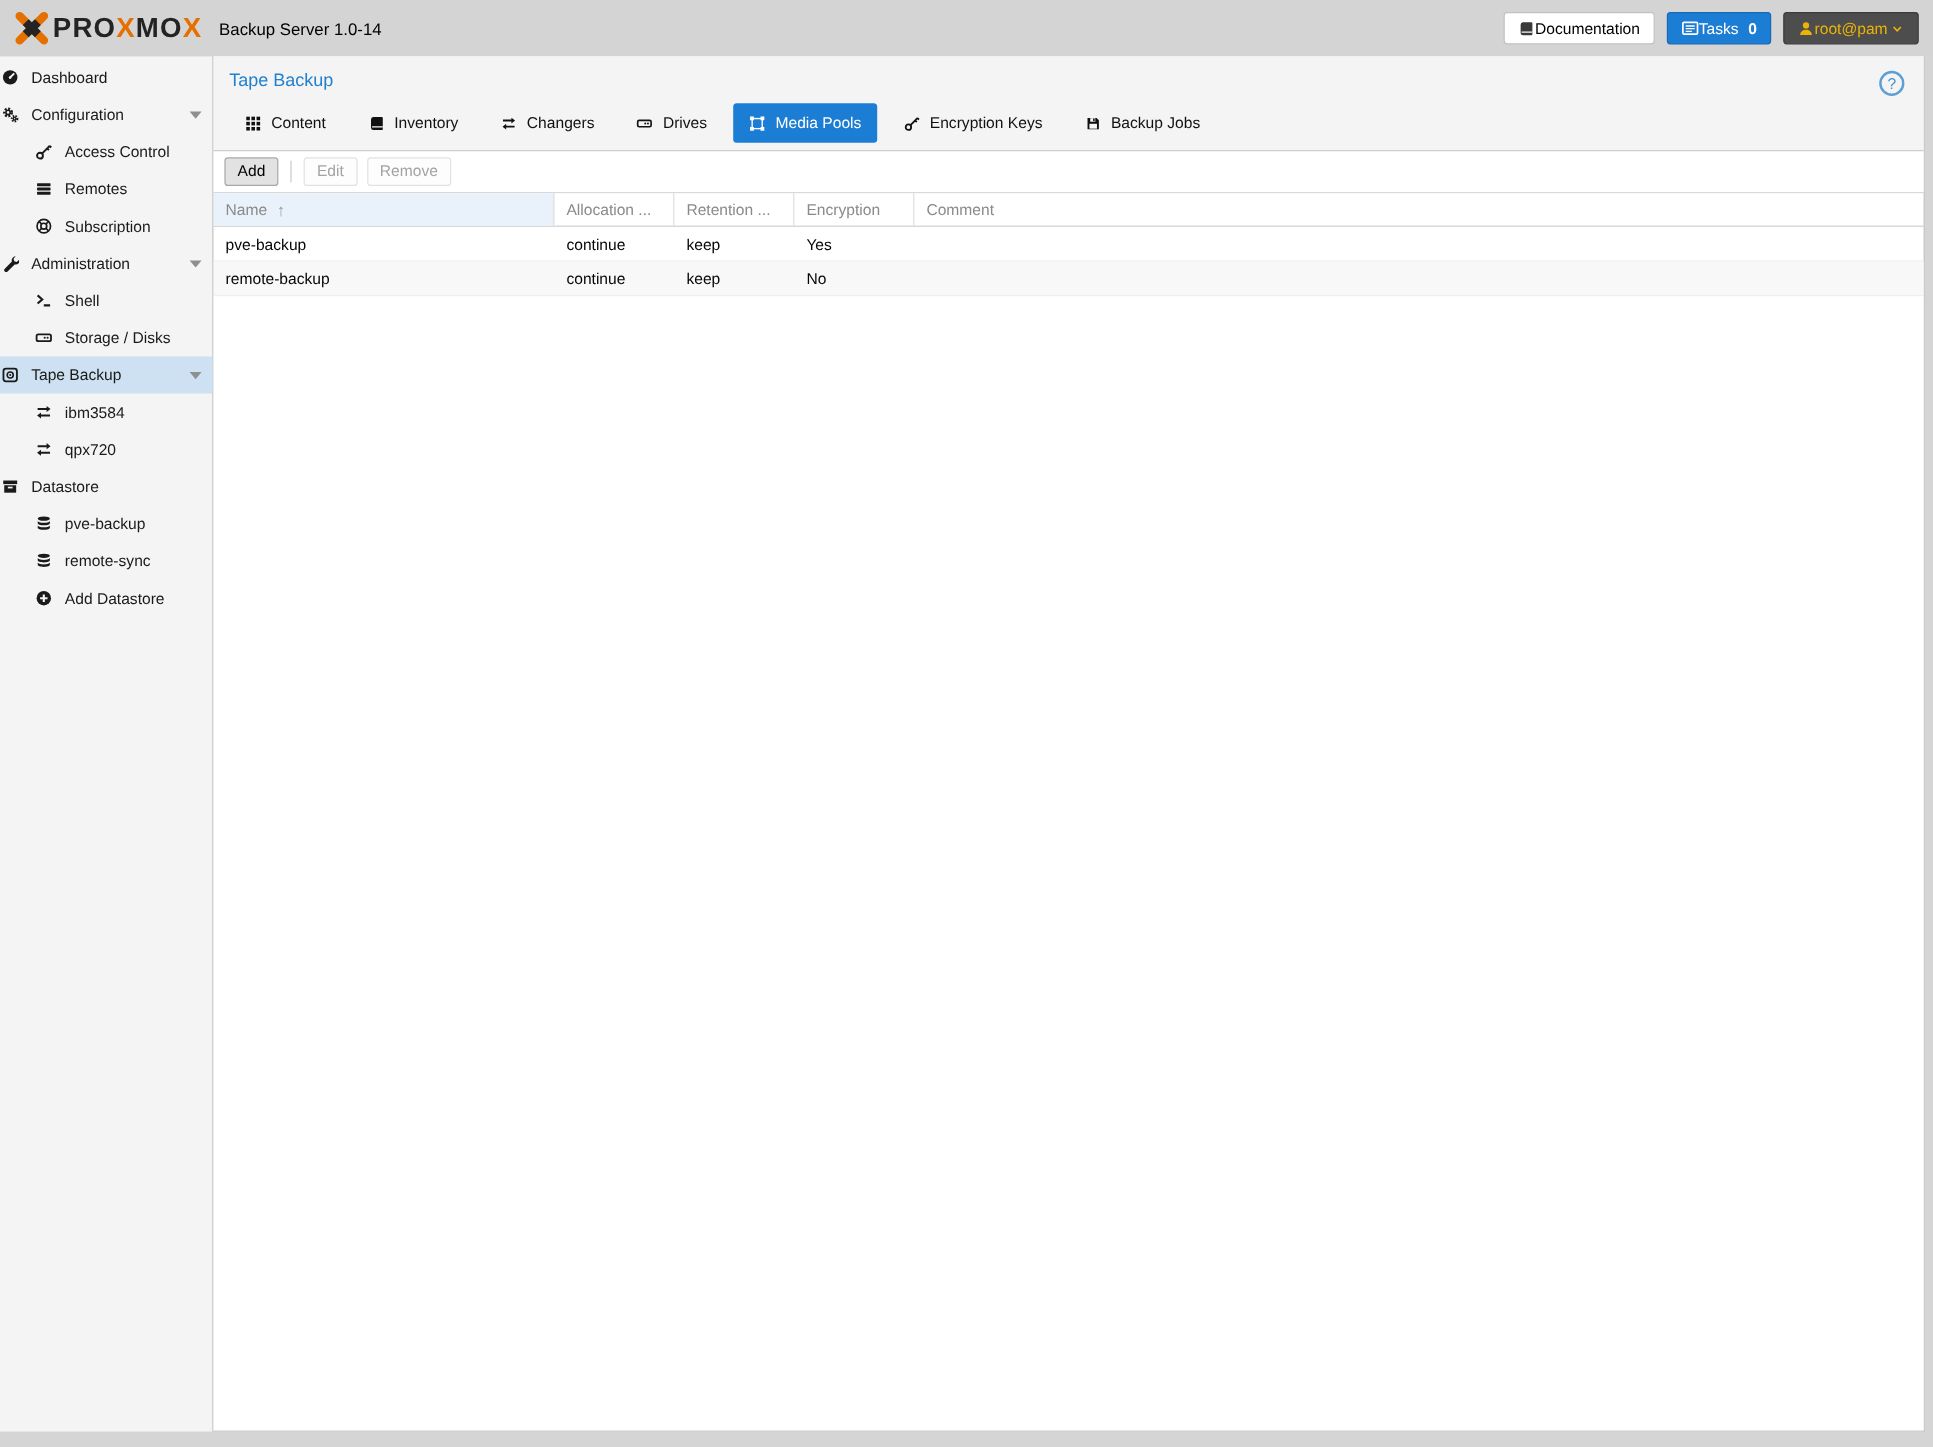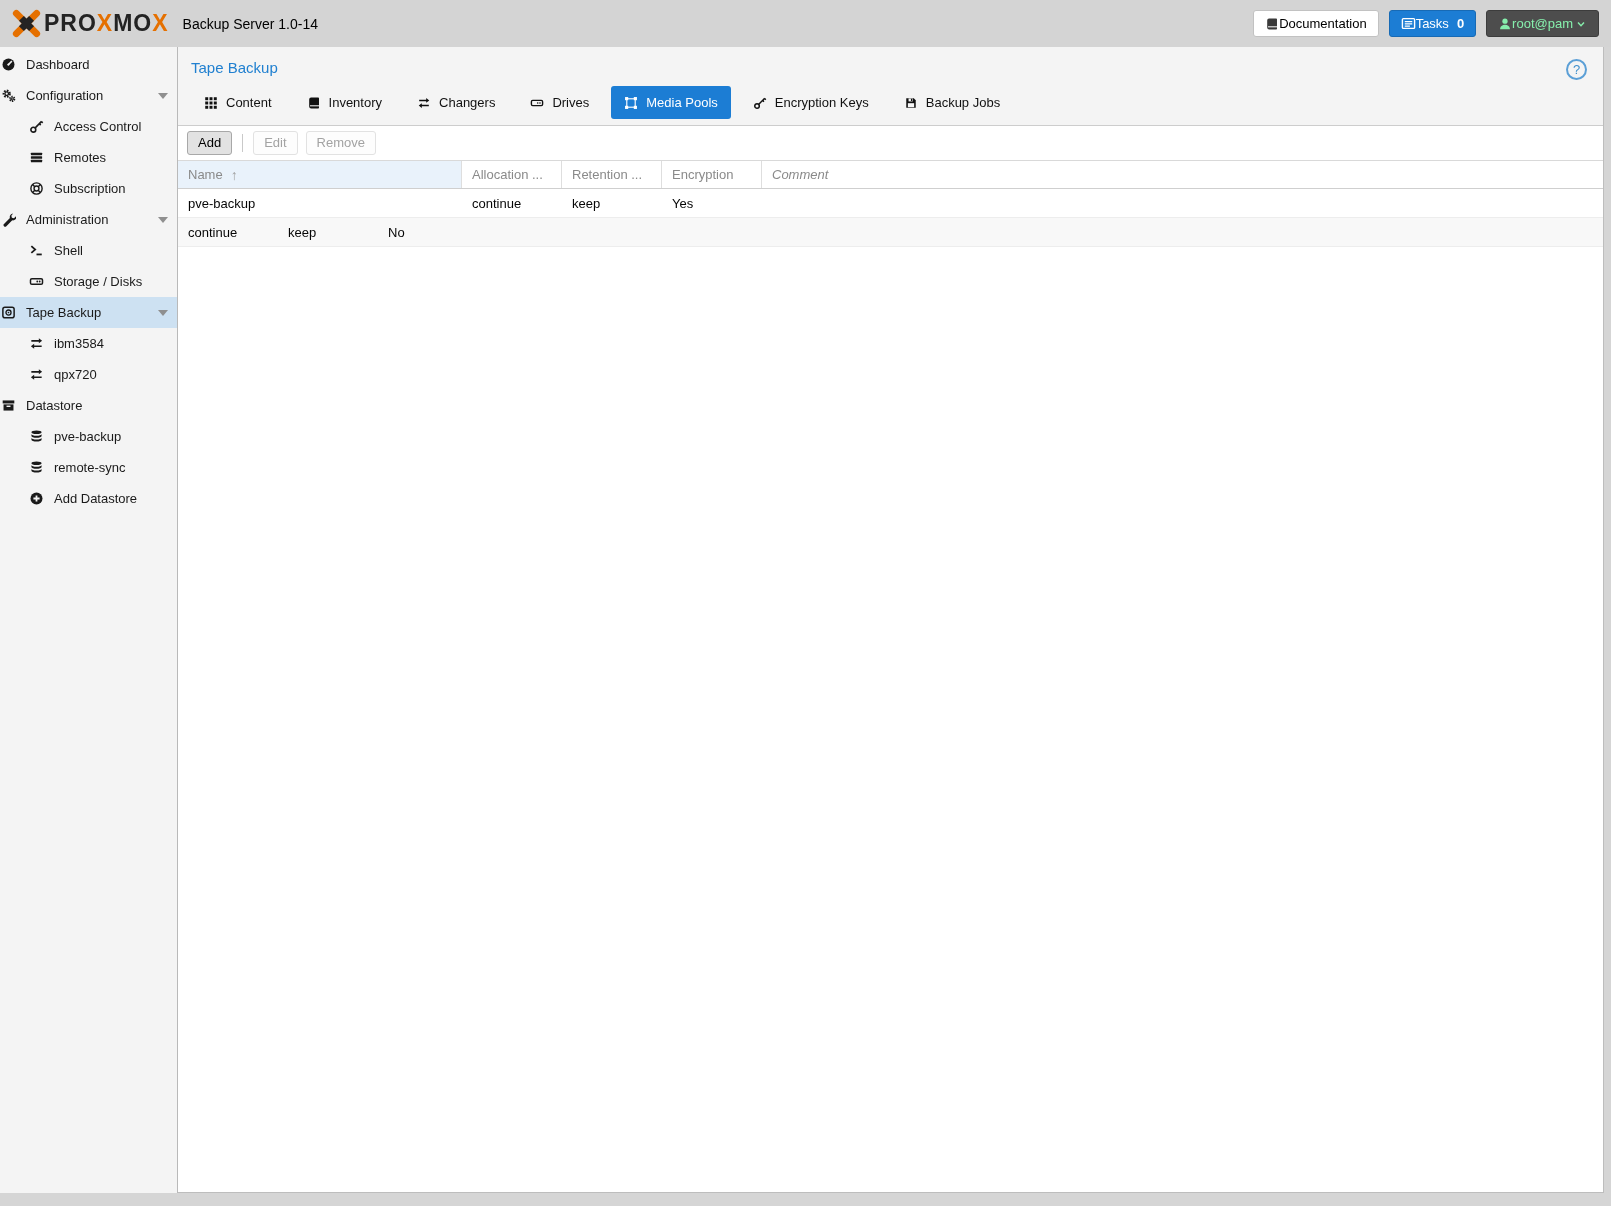--- a/index.html
+++ b/index.html
@@ -18,21 +18,21 @@
   .logo-mark svg { width:29px; height:29px; }
   .brand { font-size:23px; font-weight:bold; letter-spacing:1px; color:#232323; margin-left:3px; }
   .brand .orange { color:#e57000; }
   .product { font-size:14px; color:#000; margin-left:14px; }
   .topbar-right { margin-left:auto; display:flex; align-items:center; gap:10px; }
   .tb-btn { height:27px; display:flex; align-items:center; gap:0; padding:0 11px;
             border-radius:3px; font-size:13px; cursor:pointer; }
   .tb-doc  { background:#ffffff; border:1px solid #c2c2c2; color:#000; }
   .tb-tasks{ background:#1c7dd4; border:1px solid #176ab5; color:#fff; }
   .tb-tasks .cnt { font-weight:bold; margin-left:8px; }
-  .tb-user { background:#4d4d4d; border:1px solid #3c3c3c; color:#86efac; }
+  .tb-user { background:#4d4d4d; border:1px solid #3c3c3c; color:#eab308; }
   .tb-user .chev svg { width:12px; height:12px; margin-left:2px; }
 
   
   .app-body { display:flex; height:1146px; }
 
   .sidebar { width:178px; background:#f4f4f4; border-right:1px solid #b9b9b9; padding-top:2px; flex:none; }
   .nav-item { height:31px; display:flex; align-items:center; font-size:13px; position:relative; cursor:pointer; }
   .nav-item .ic { width:17px; display:flex; justify-content:center; margin-right:9px; flex:none; }
   .nav-item .ic svg { width:15px; height:15px; }
   .lvl0 { padding-left:0; }
@@ -62,21 +62,21 @@
   .tb-sep { width:1px; height:18px; background:#c9c9c9; margin:0 2px; }
 
   .grid { display:flex; flex-direction:column; flex:1; }
   .grid-header { display:flex; height:29px; border-top:1px solid #d9d9d9; border-bottom:1px solid #cfcfcf; }
   .hcell { display:flex; align-items:center; padding:0 10px; font-size:13px; color:#8a8a8a;
            border-right:1px solid #dedede; white-space:nowrap; overflow:hidden; cursor:pointer; }
   .hcell.sorted { background:#e9f2fb; }
   .sort-arrow { margin-left:8px; color:#a0a0a0; font-size:14px; }
   .c-name { width:284px; }
   .c-sm { width:100px; }
-  .c-comment { flex:1; border-right:none;font-style:italic; }
+  .c-comment { flex:1; border-right:none; }
   .grid-row { display:flex; height:29px; border-bottom:1px solid #ededed; cursor:pointer; }
   .grid-row.alt { background:#f8f8f8; }
   .cell { display:flex; align-items:center; padding:0 10px; font-size:13px; color:#060606;
           white-space:nowrap; overflow:hidden; }
   .grid-rest { flex:1; background:#fff; }
 </style>
 </head>
 <body>
 
 <svg width="0" height="0" style="position:absolute">
@@ -469,20 +469,21 @@
       </div>
 
       <div class="grid-row">
         <div class="cell c-name">pve-backup</div>
         <div class="cell c-sm">continue</div>
         <div class="cell c-sm">keep</div>
         <div class="cell c-sm">Yes</div>
         <div class="cell c-comment"></div>
       </div>
       <div class="grid-row alt">
+        <div class="cell c-name">remote-backup</div>
         <div class="cell c-sm">continue</div>
         <div class="cell c-sm">keep</div>
         <div class="cell c-sm">No</div>
         <div class="cell c-comment"></div>
       </div>
 
       <div class="grid-rest"></div>
     </div>
   </div>
 </div>

